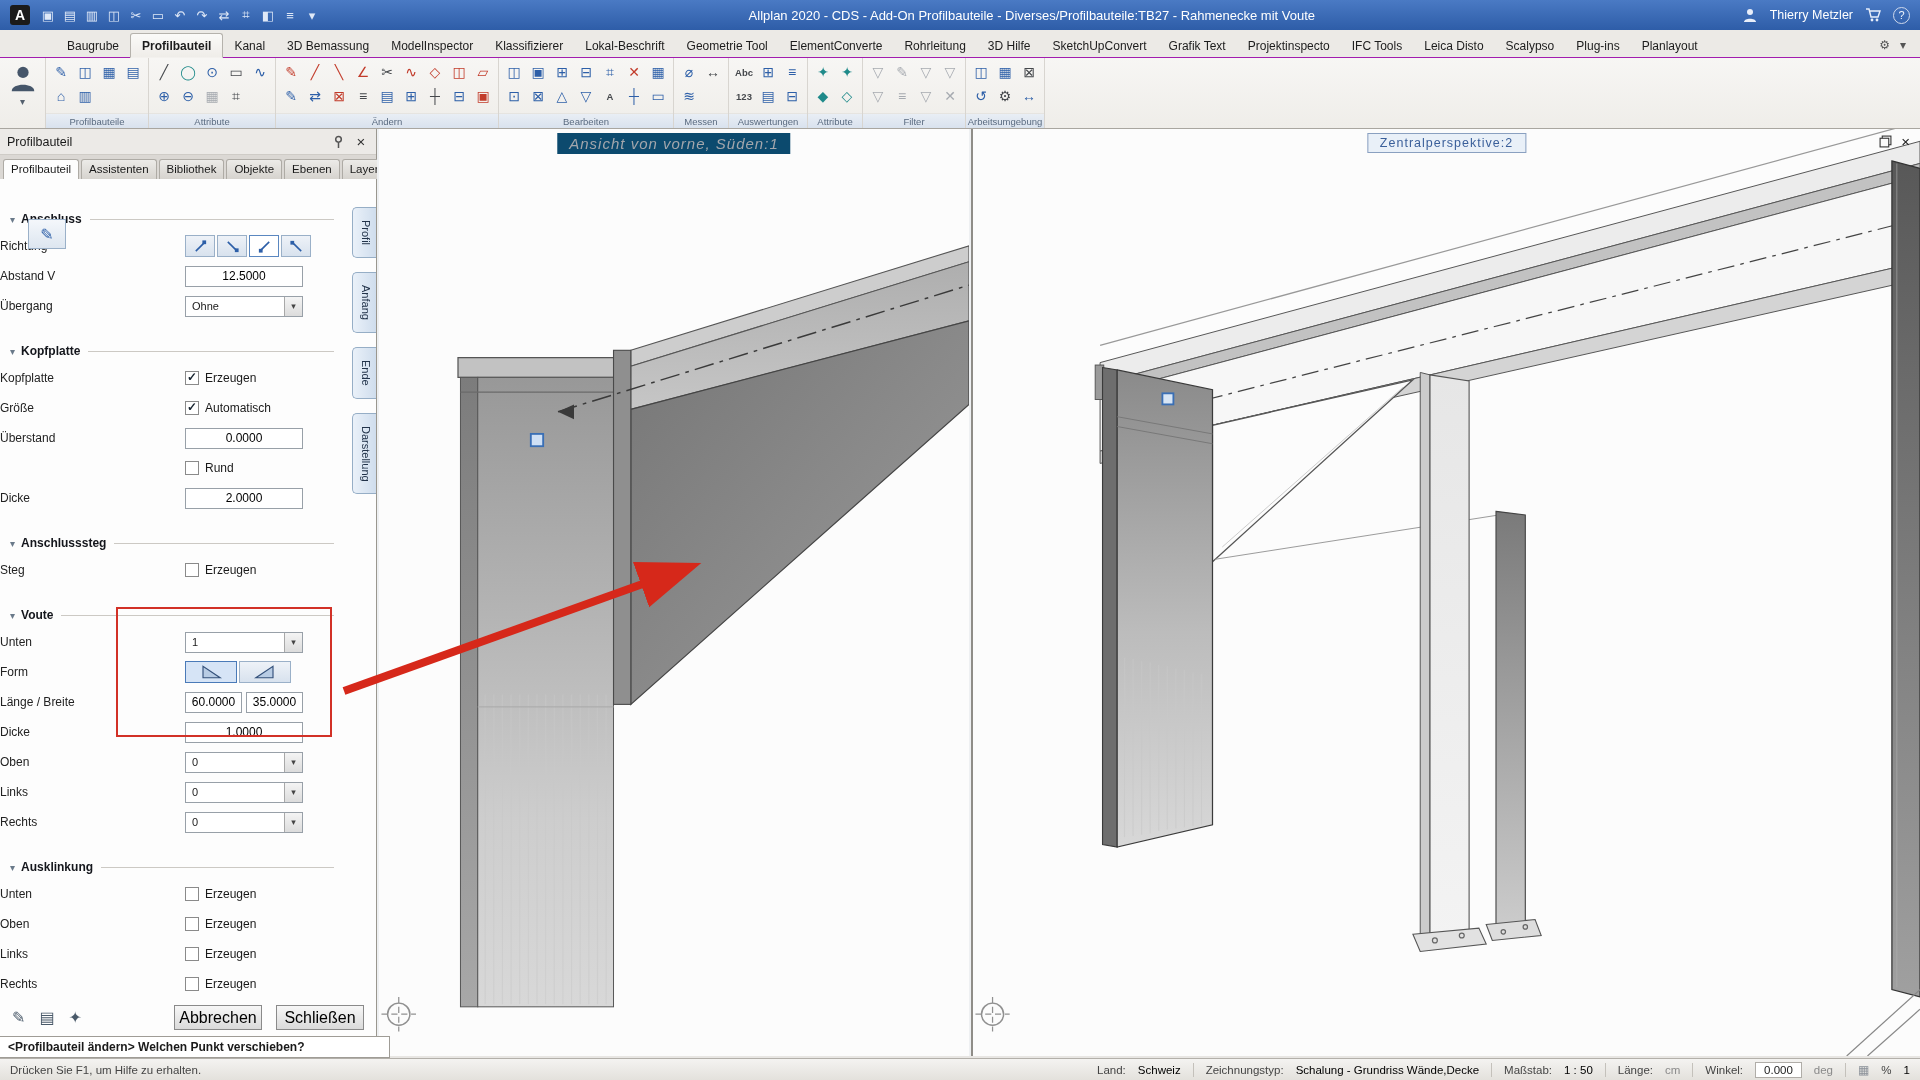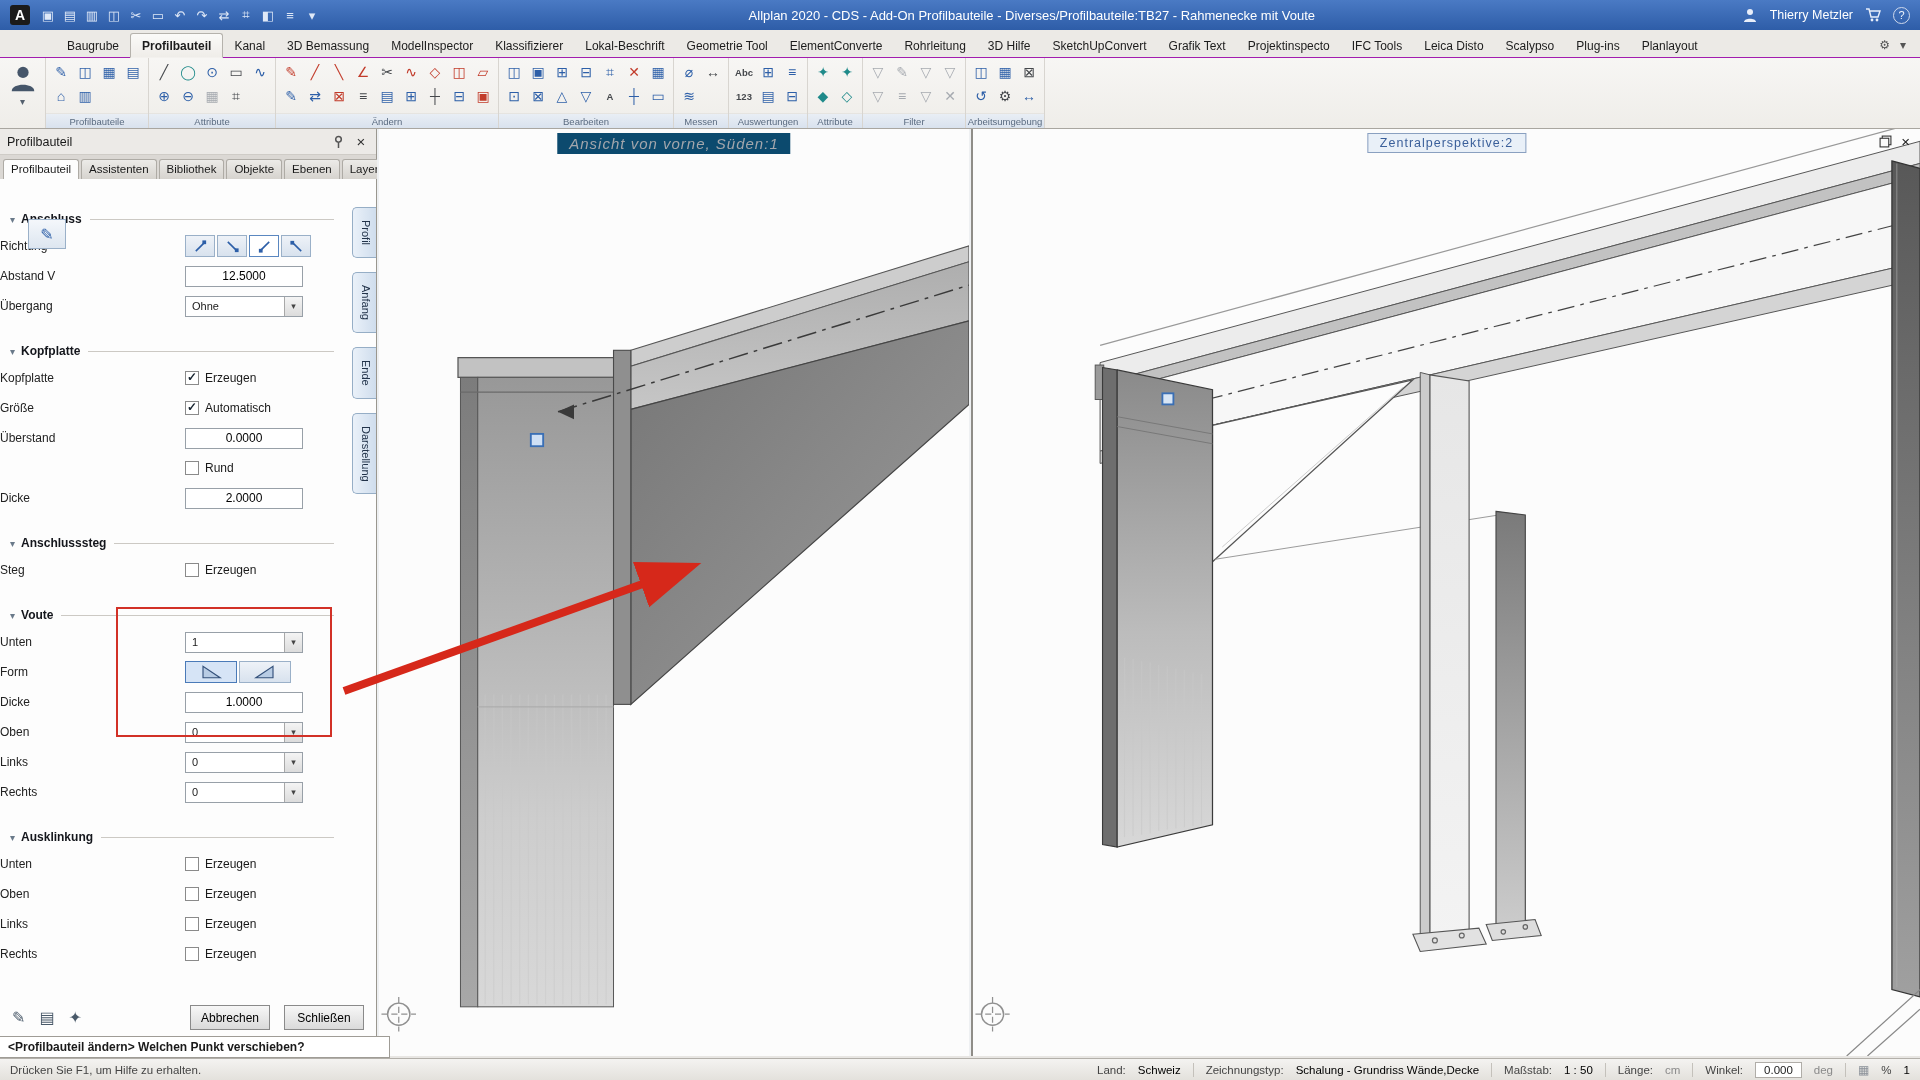--- a/index.html
+++ b/index.html
@@ -101,21 +101,21 @@
   .red-frame { position:absolute; left:116px; top:428px; width:216px; height:130px;
     border:2px solid #d23127; pointer-events:none; z-index:5; }
   .side-tabs { position:absolute; right:0; top:28px; width:24px; display:flex; flex-direction:column; gap:14px; }
   .side-tab { writing-mode:vertical-rl; background:linear-gradient(90deg,#eaf1f9,#cfdded);
     border:1px solid #96aec6; border-right:none; border-radius:5px 0 0 5px; font-size:11px; color:#22334a;
     padding:12px 4px; text-align:center; white-space:nowrap; }
   .p-footer { position:absolute; bottom:6px; left:0; right:0; display:flex; align-items:center;
     padding:0 12px; gap:14px; }
   .pf-icon { font-size:16px; color:#4a5a6a; }
   .pf-spacer { flex:1; }
-  .pf-btn { width:80px; height:25px; font-size:12px; font-family:inherit; border:1px solid #8a8a8a;
+  .pf-btn { width:88px; height:25px; font-size:16px; font-family:inherit; border:1px solid #8a8a8a;
     background:linear-gradient(#f7f7f7,#dadada); }
 
   .prompt-bar { position:absolute; left:0; bottom:22px; width:390px; height:22px; background:#fff;
     border:1px solid #9f9c96; border-left:none; display:flex; align-items:center; padding:0 8px;
     font-size:12px; font-weight:bold; white-space:nowrap; z-index:4; }
 
   
   .statusbar { position:absolute; left:0; right:0; bottom:0; height:22px;
     background:linear-gradient(#f4f3f1,#e3e1dc); border-top:1px solid #b3b0aa; display:flex;
     align-items:center; font-size:11.5px; color:#222; padding:0 10px; gap:14px; }
@@ -543,20 +543,25 @@
           <svg viewBox="0 0 24 14">
               <path d="M5 2 L5 12 L20 12 Z" fill="#b8cce4" stroke="#33507a" stroke-width="1"></path>
             </svg>
         </button>
         <button class="form-btn">
           <svg viewBox="0 0 24 14">
               <path d="M19 2 L19 12 L4 12 Z" fill="#b8cce4" stroke="#33507a" stroke-width="1"></path>
             </svg>
         </button>
       </div>
+    </div>
+    <div class="p-row">
+      <span class="p-label">Länge / Breite</span>
+      <input class="txt half" value="60.0000" style="">
+      <input class="txt half" value="35.0000" style="">
     </div>
     <div class="p-row">
       <span class="p-label">Dicke</span>
       <input class="txt" value="1.0000" style="">
     </div>
     <div class="p-row">
       <span class="p-label">Oben</span>
       <div class="dd">
         <span class="dd-val">0</span>
         <span class="dd-btn"></span>

